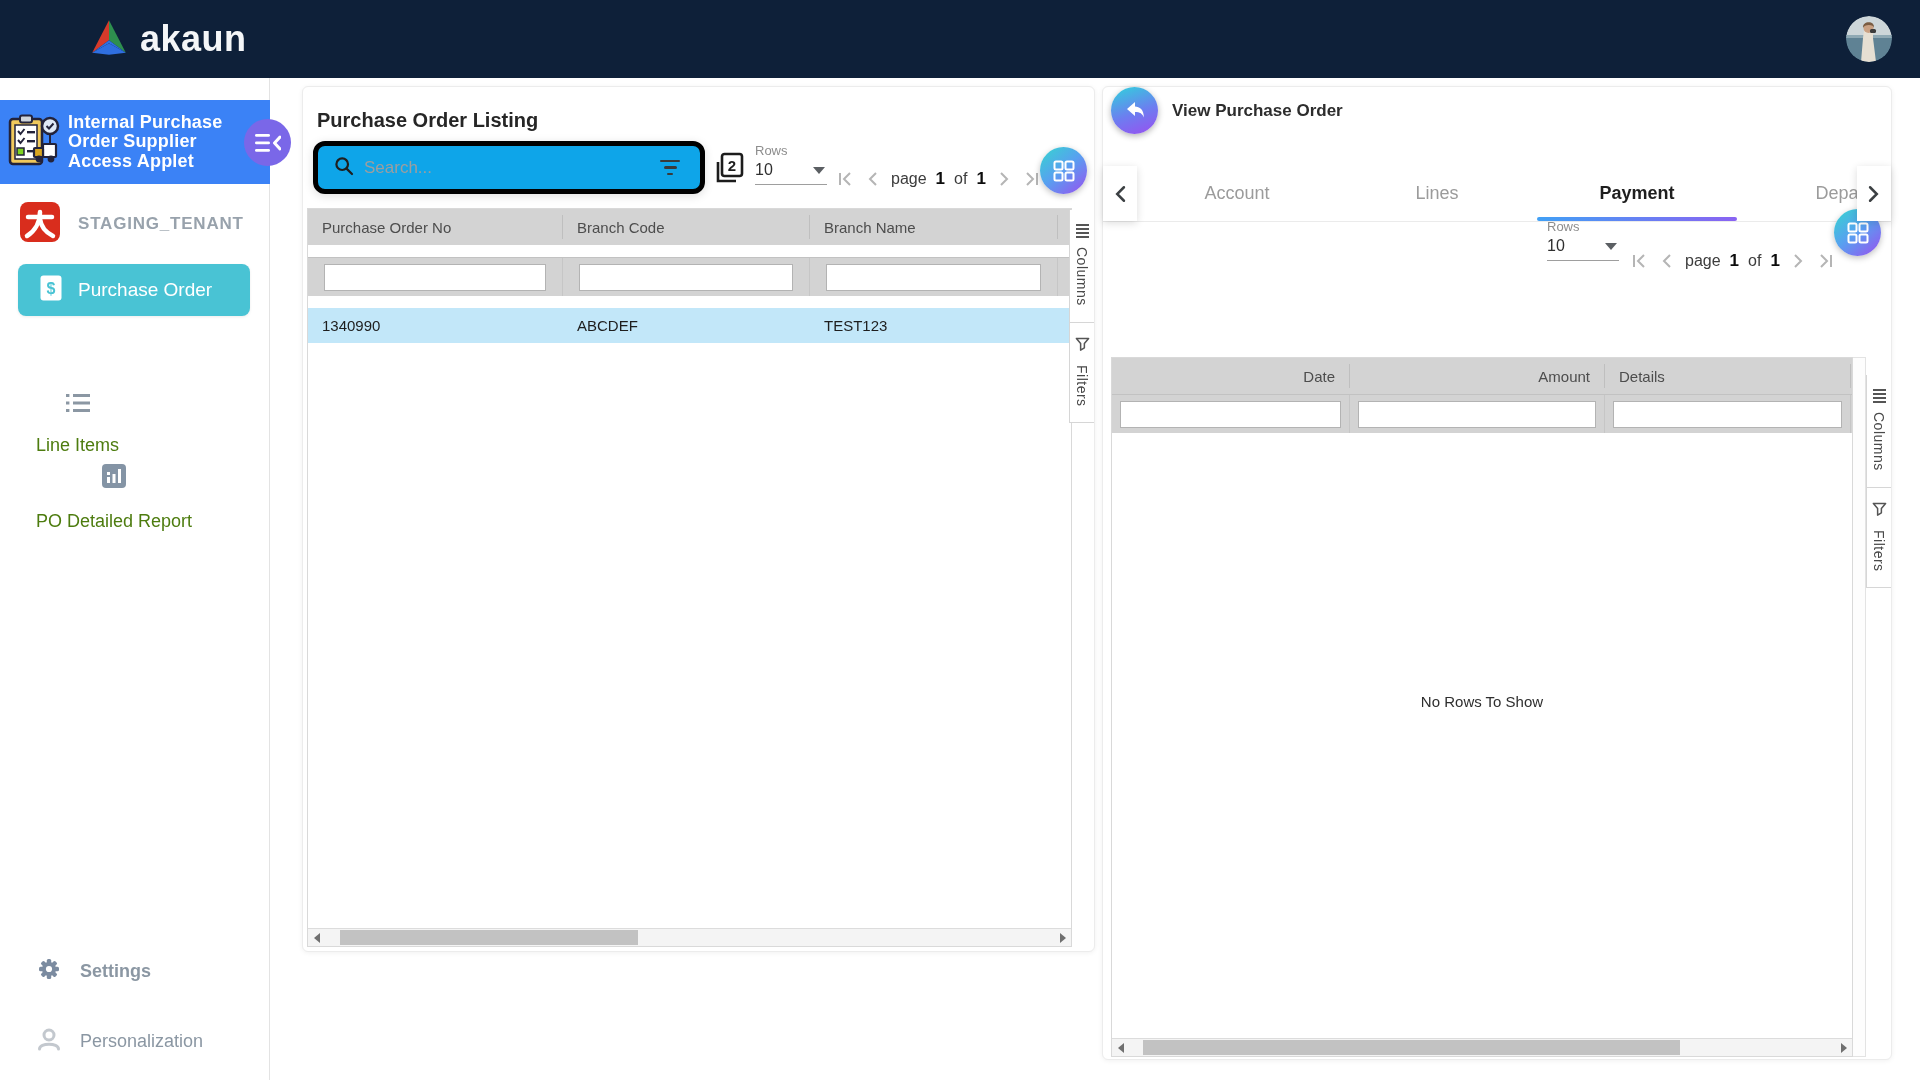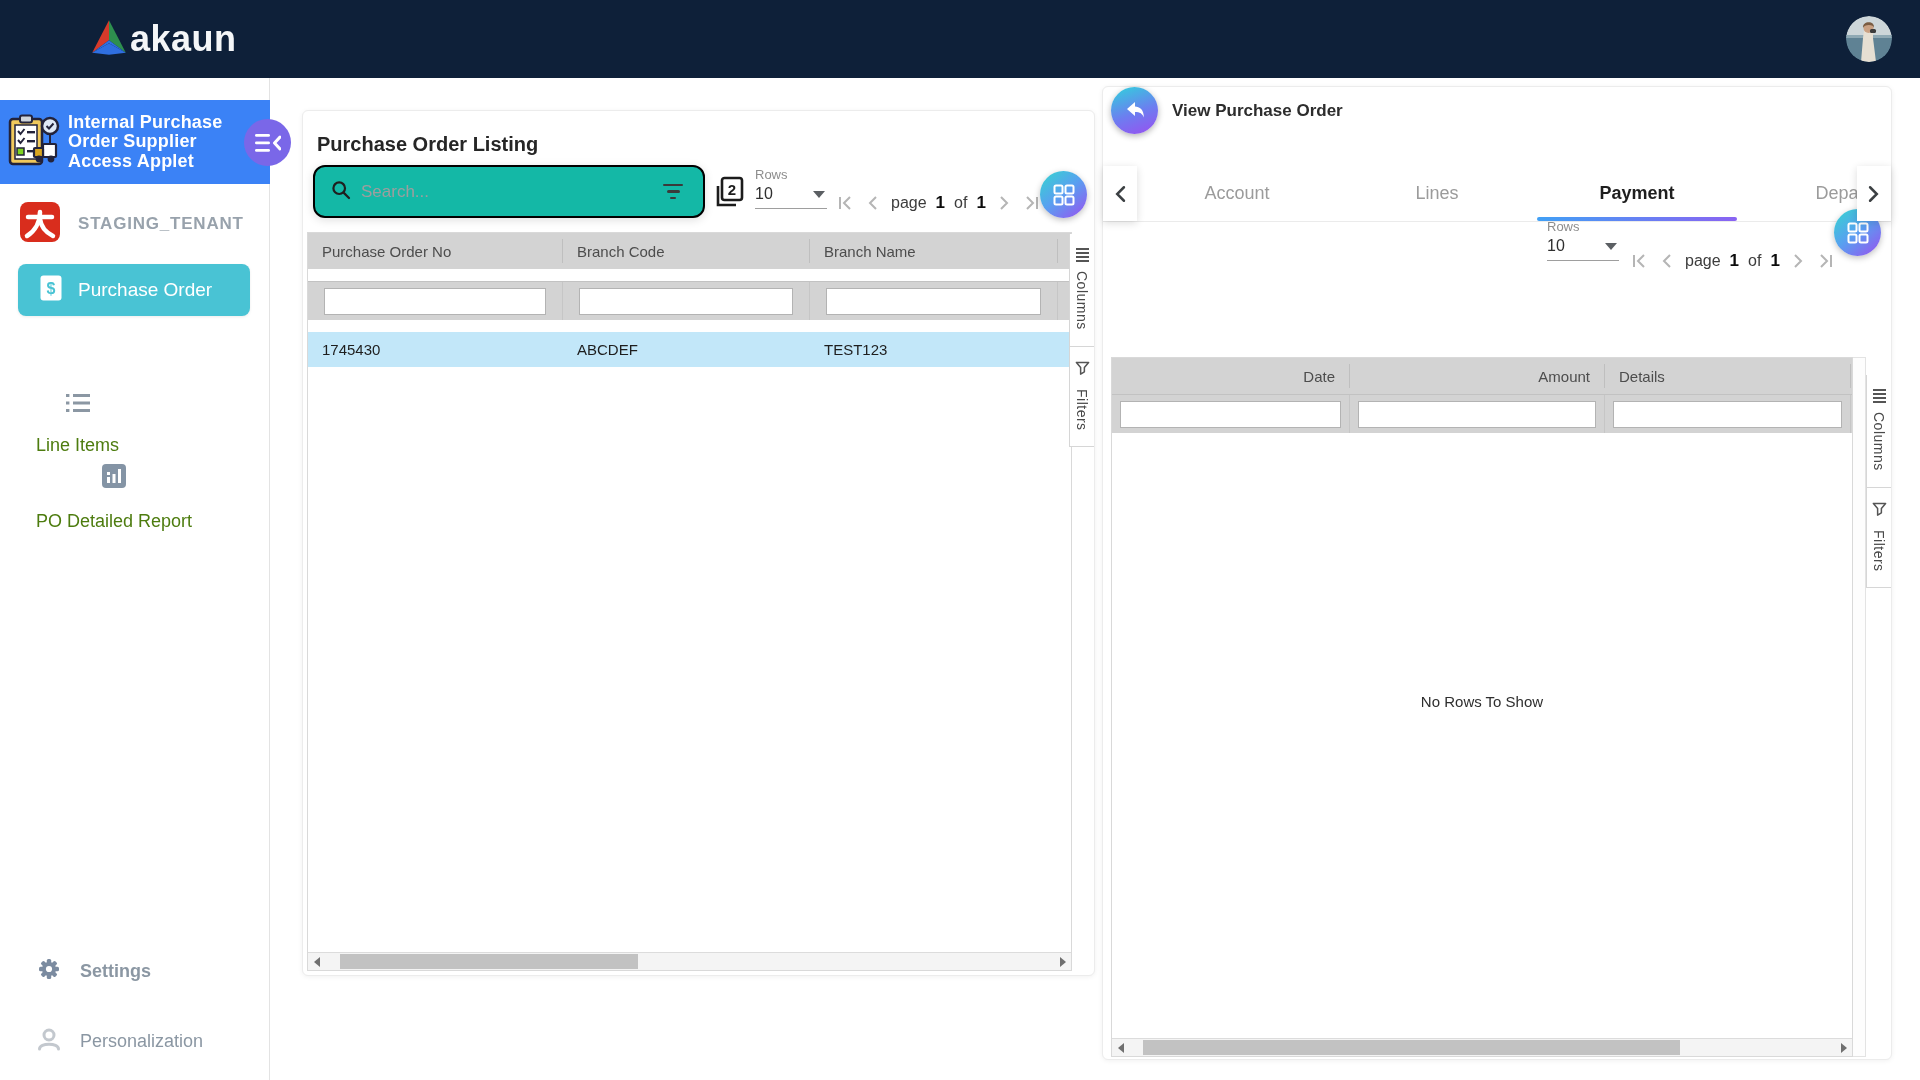--- a/index.html
+++ b/index.html
@@ -9,21 +9,21 @@
     font-family: "Liberation Sans", sans-serif;
     color: #222;
   }
   .app { position: relative; width: 1920px; height: 1080px; }
 
   
   .navbar {
     position: absolute; left: 0; top: 0; width: 1920px; height: 78px;
     background: #0e2039; display: flex; align-items: center;
   }
-  .brand { display: flex; align-items: center; margin-left: 88px; }
+  .brand { display: flex; align-items: center; gap: 10px; margin-left: 88px; }
   .brand-text { color: #f4f6f8; font-size: 36px; font-weight: 700; letter-spacing: 0.5px; }
   .avatar {
     position: absolute; right: 28px; top: 16px; width: 46px; height: 46px;
     border-radius: 50%; overflow: hidden; cursor: pointer;
   }
 
   
   .sidebar {
     position: absolute; left: 0; top: 78px; width: 270px; bottom: 0;
     background: #ffffff; border-right: 1px solid #e3e3e3;
@@ -64,28 +64,28 @@
     color: #8b97a3; font-size: 18px; cursor: pointer;
   }
   .footer-settings { top: 878px; font-weight: bold; }
   .footer-personalization { top: 948px; }
 
   
   .card {
     position: absolute; background: #fff; border: 1px solid #ececec;
     border-radius: 6px; box-shadow: 0 1px 5px rgba(0,0,0,0.06);
   }
-  .listing-card { left: 302px; top: 86px; width: 793px; height: 866px; margin-top: 24px; }
+  .listing-card { left: 302px; top: 86px; width: 793px; height: 866px; }
   .detail-card  { left: 1102px; top: 86px; width: 790px; height: 974px; }
 
   
   .listing-title { position: absolute; left: 14px; top: 22px; font-size: 20px; font-weight: 600; color: #262626; }
   .search-box {
     position: absolute; left: 10px; top: 54px; width: 392px; height: 53px;
-    background: #14b8a6; border: 2px solid #000000; border-radius: 12px;
+    background: #0ea5e9; border: 5px solid #000000; border-radius: 12px;
     box-shadow: 0 2px 10px rgba(0,0,0,0.13);
     display: flex; align-items: center; padding: 0 16px; gap: 10px;
   }
   .search-box input {
     flex: 1; border: none; outline: none; font-size: 17px;
     font-family: "Liberation Sans", sans-serif; color: #333; background: transparent;
   }
   .search-box input::placeholder { color: #9e9e9e; }
   .filter-lines { display: flex; flex-direction: column; align-items: center; gap: 4px; cursor: pointer; padding: 4px; }
   .filter-lines i { display: block; height: 2.5px; background: #3a3a3a; border-radius: 2px; }
@@ -453,21 +453,21 @@
           </div>
         <div class="fcell lc2">
             <input style="">
           </div>
         <div class="fcell lc3">
             <input style="">
           </div>
       </div>
       <div class="grid-body">
         <div class="data-row">
-          <div class="dcell lc1">1745430</div>
+          <div class="dcell lc1">1340990</div>
           <div class="dcell lc2">ABCDEF</div>
           <div class="dcell lc3">TEST123</div>
         </div>
       </div>
       <div class="hscroll">
         <span class="hs-arrow">
             <span class="tri-left"></span>
           </span>
         <span class="hs-track">
             <span class="hs-thumb listing-thumb"></span>

